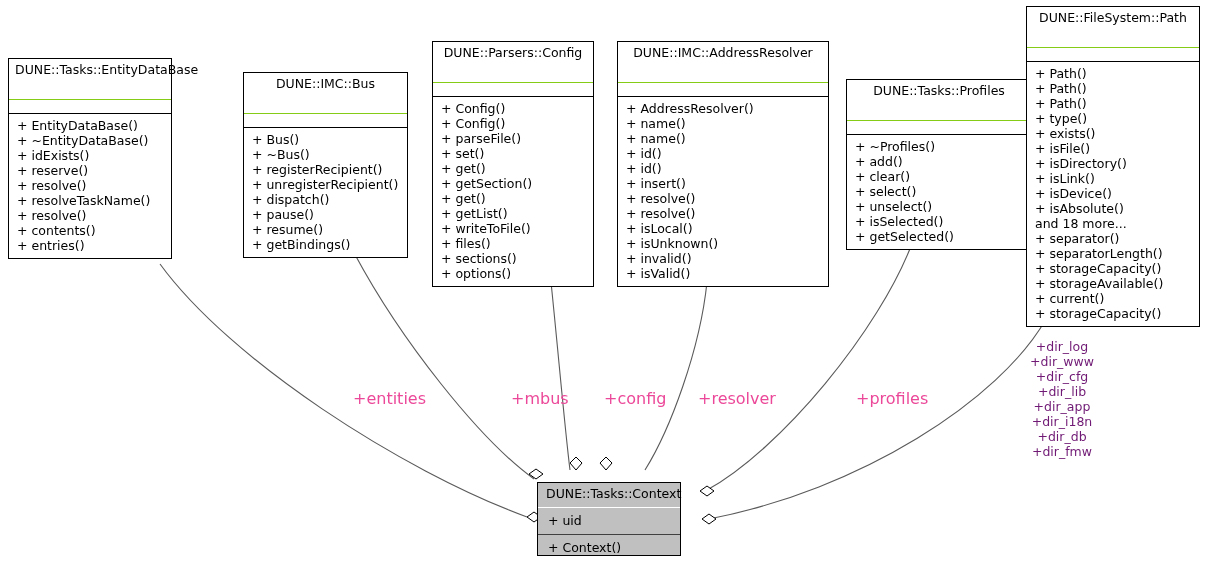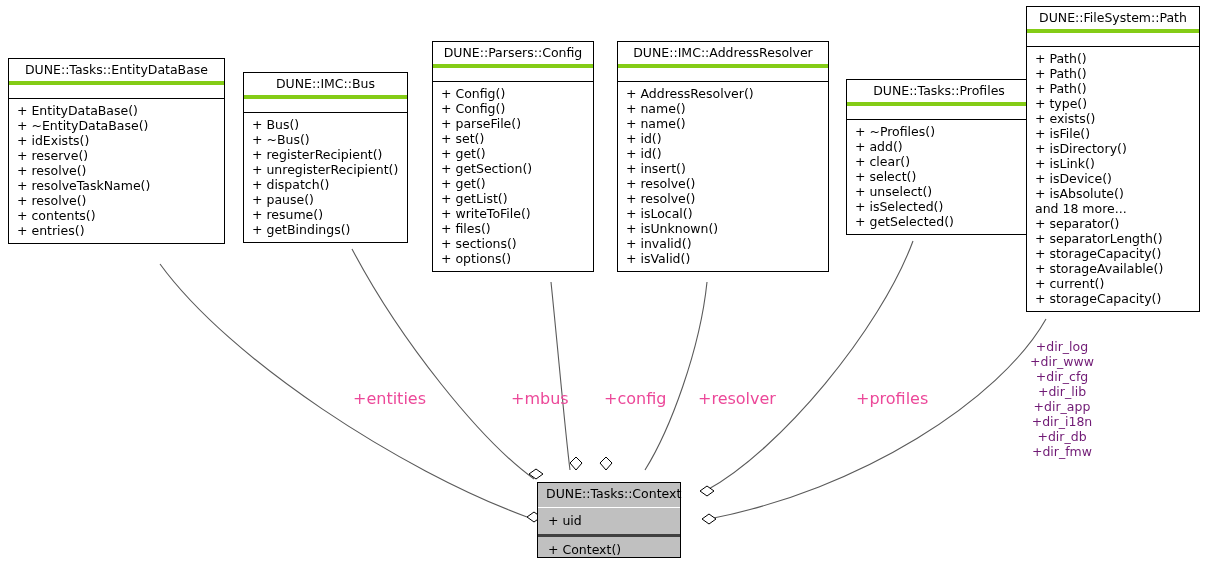--- a/index.html
+++ b/index.html
@@ -31,39 +31,39 @@
     color: #000000;
     line-height: 1;
   }
   .uml-box.highlight {
     background: #c0c0c0;
     border: 1px solid #000000;
   }
   .uml-title {
     box-sizing: border-box;
     text-align: center;
-    padding: 5px 6px 4px 6px;
-    border-bottom: 4px solid #84cc16;
+    padding: 5px 6px 22px 6px;
+    border-bottom: 1px solid #84cc16;
     white-space: nowrap;
   }
   .uml-attrs {
     box-sizing: border-box;
     border-bottom: 1px solid #000000;
     padding: 3px 6px;
     min-height: 14px;
   }
   .uml-ops {
     box-sizing: border-box;
     padding: 4px 6px 5px 6px;
   }
   .uml-box.highlight .uml-title {
     border-bottom: 1px solid #ffffff;
   }
   .uml-box.highlight .uml-attrs {
-    border-bottom: 3px solid #404040;
+    border-bottom: 1px solid #404040;
     padding: 5px 20px 6px 8px;
   }
   .uml-box.highlight .uml-ops {
     padding: 5px 8px 0 8px;
   }
   .uml-box.highlight .uml-title {
     padding: 5px 8px 6px 8px;
   }
   .member {
     white-space: nowrap;
@@ -117,21 +117,21 @@
 
       <polygon points="527,517 534,512 541,517 534,522"></polygon>
       <polygon points="529,474 536,469 543,474 536,479"></polygon>
       <polygon points="570,463 576,457 582,463 576,470"></polygon>
       <polygon points="600,463 606,457 612,463 606,470"></polygon>
       <polygon points="700,491 707,486 714,491 707,496"></polygon>
       <polygon points="702,519 709,514 716,519 709,524"></polygon>
     </g>
   </svg>
 
-  <div class="uml-box" style="left:8px; top:58px; width:217px;">
+  <div class="uml-box" style="left:8px; top:58px; width:164px;">
     <div class="uml-title">DUNE::Tasks::EntityDataBase</div>
     <div class="uml-attrs"></div>
     <div class="uml-ops">
       <div class="member">+ EntityDataBase()</div>
       <div class="member">+ ~EntityDataBase()</div>
       <div class="member">+ idExists()</div>
       <div class="member">+ reserve()</div>
       <div class="member">+ resolve()</div>
       <div class="member">+ resolveTaskName()</div>
       <div class="member">+ resolve()</div>

